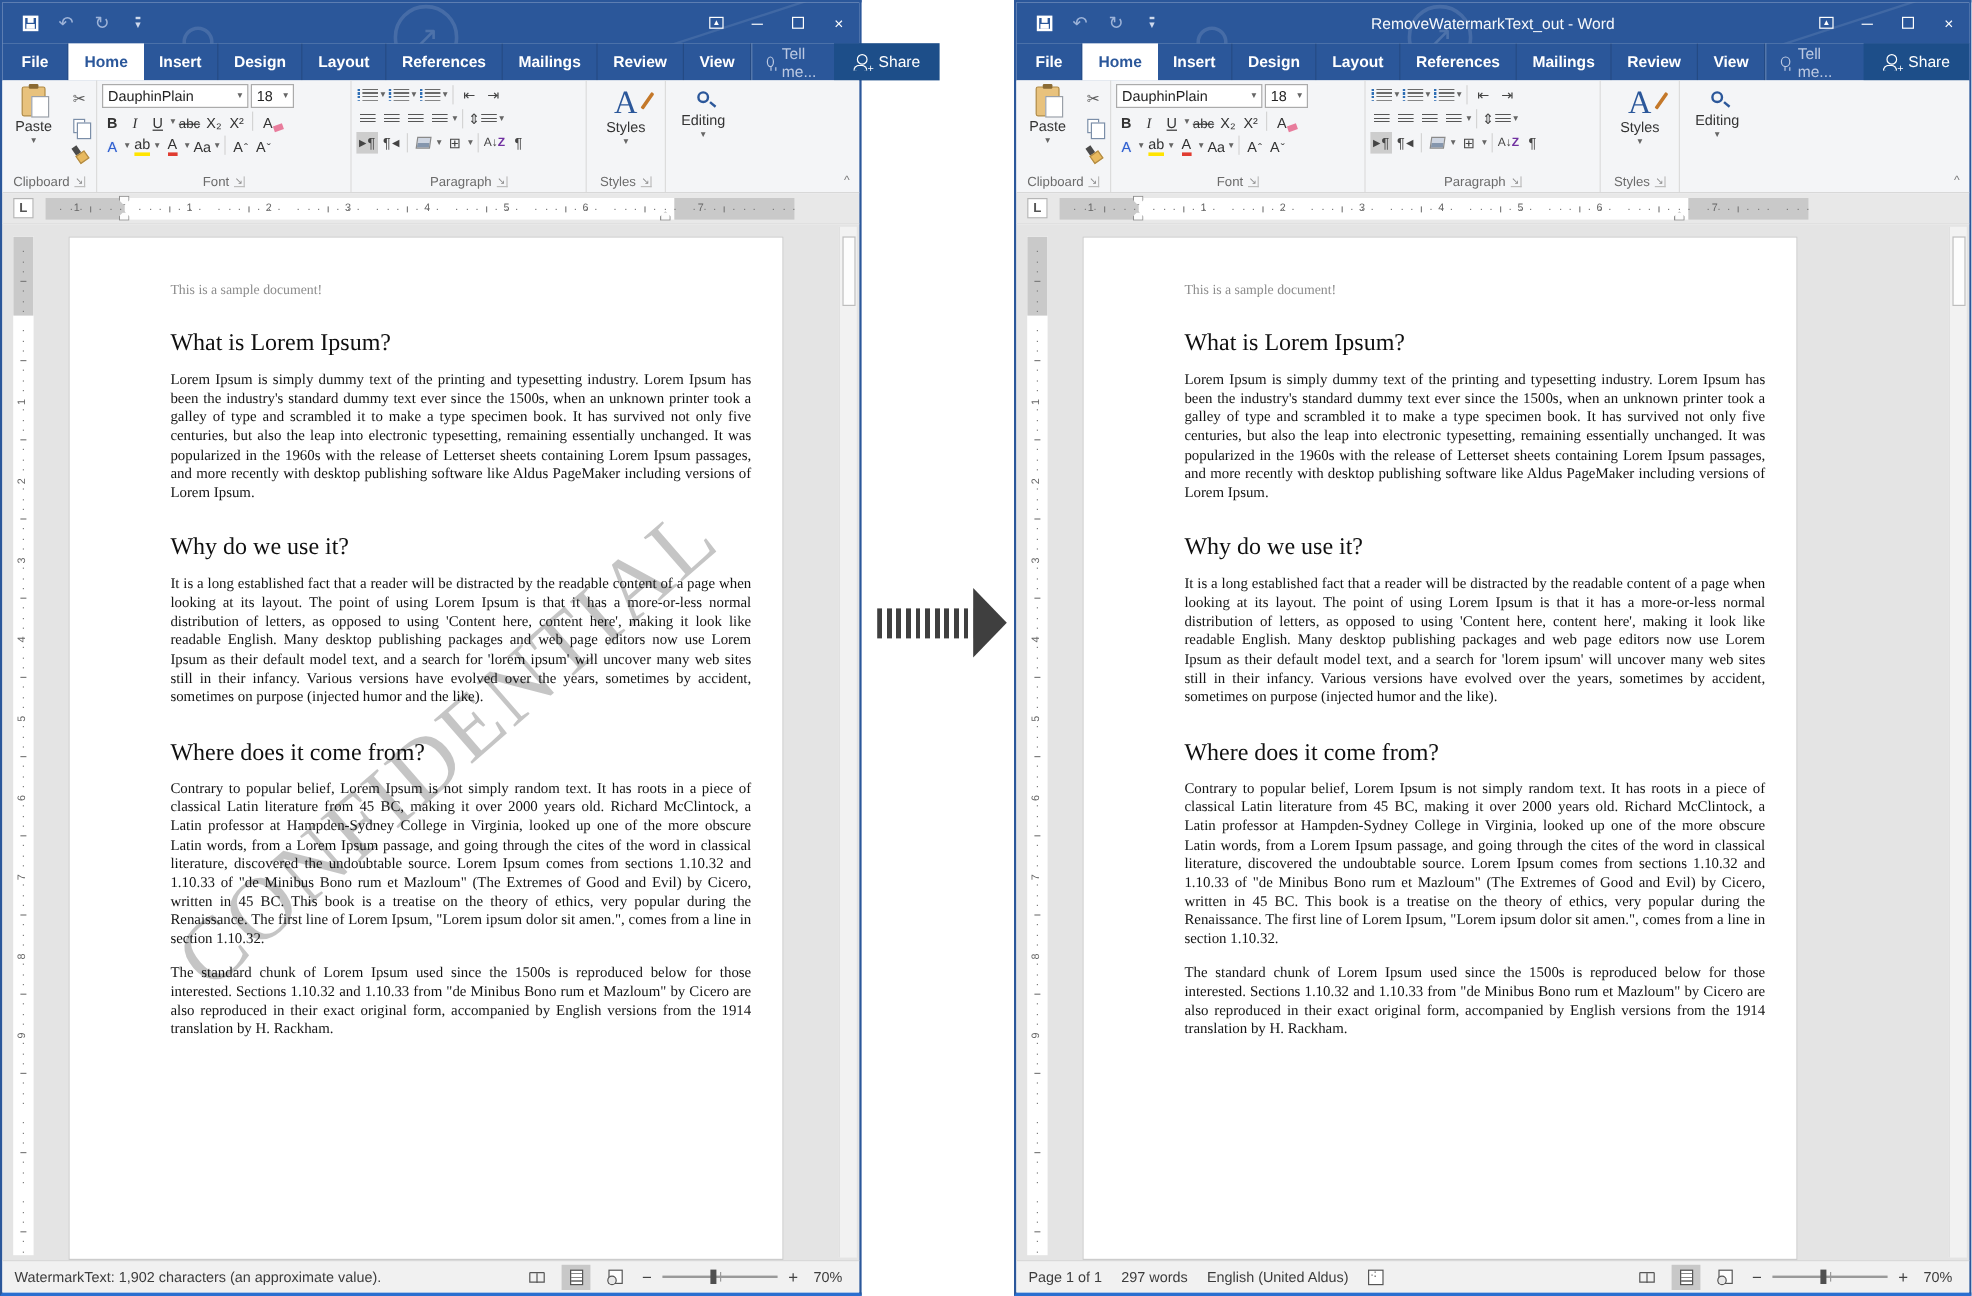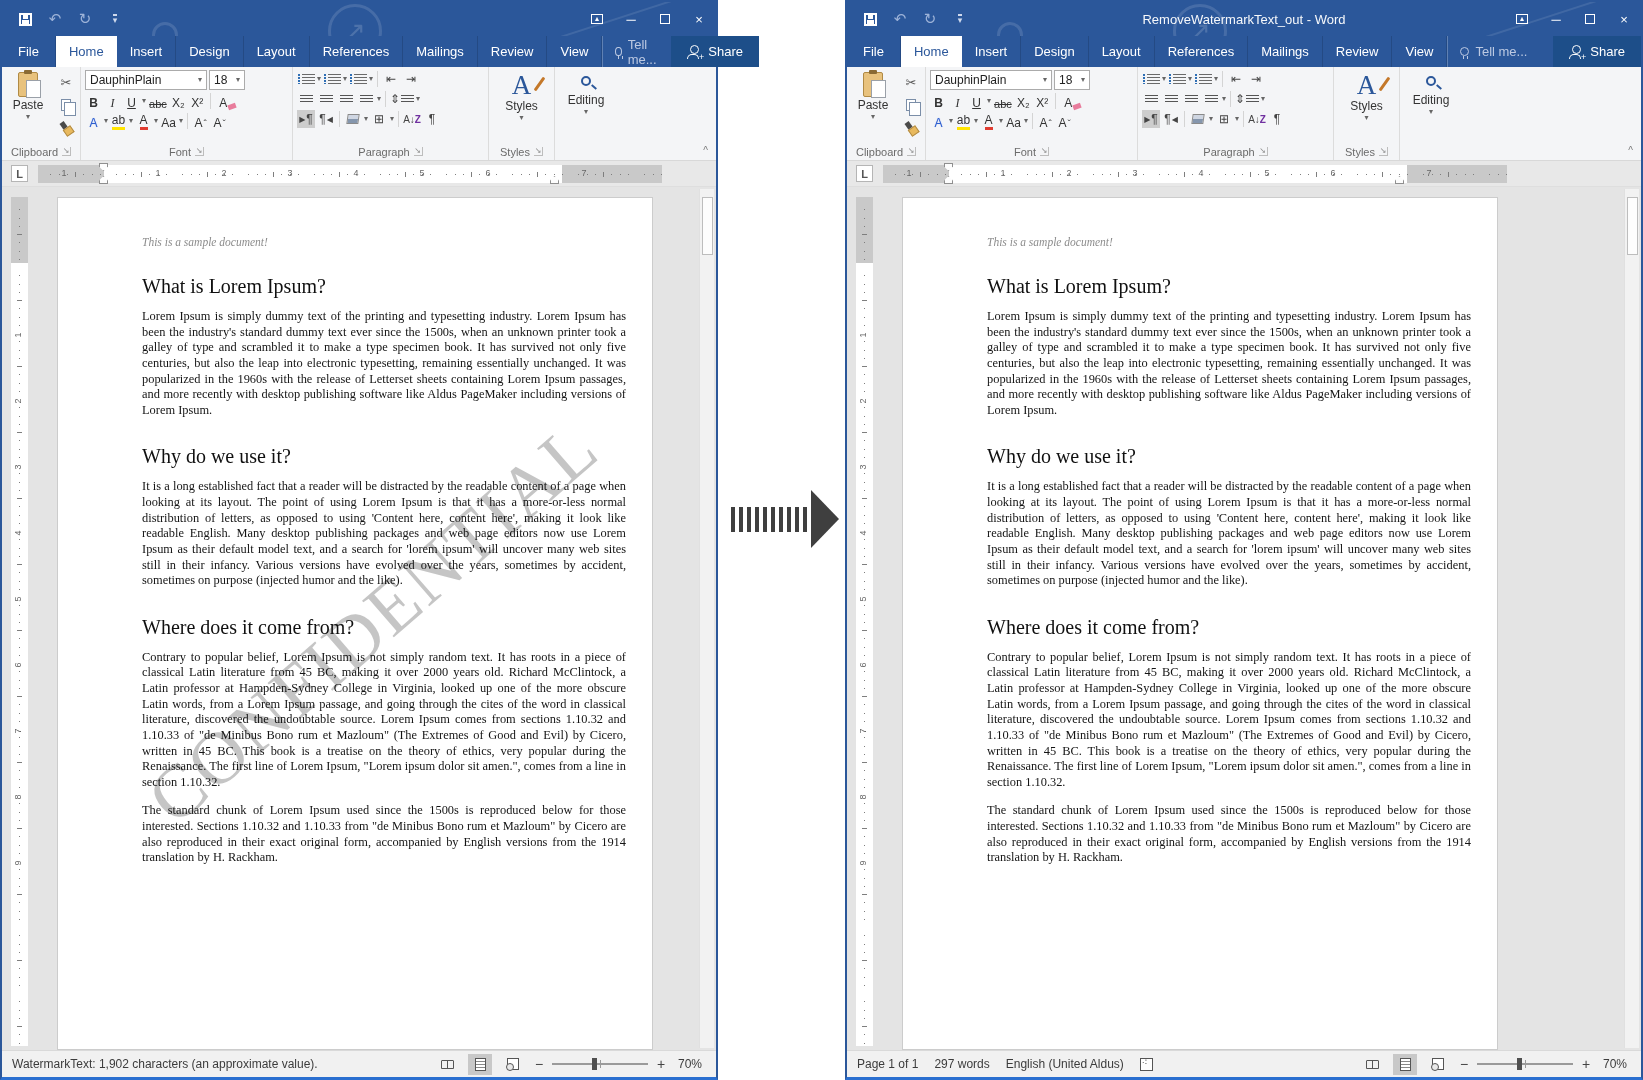--- a/index.html
+++ b/index.html
@@ -26,21 +26,21 @@
   .qat-caret { font-size:9px; color:#cfd9ec; border-top:2px solid #cfd9ec; line-height:8px; }
 
   .title-text { position:absolute; left:0; right:0; text-align:center; font-size:13px; color:rgba(255,255,255,.96); z-index:1; }
   .win-controls { margin-left:auto; display:flex; align-items:center; gap:0; z-index:2; }
   .win-controls .wbtn { width:34px; height:30px; display:flex; align-items:center; justify-content:center; color:#fff; font-size:13px; }
   .ribbonopt-icon { width:12px; height:10px; border:1px solid #fff; display:flex; align-items:center; justify-content:center; font-size:8px; line-height:1; }
   .max-icon { width:10px; height:10px; border:1px solid #fff; }
 
   
   .tabs { height:31px; background:#2b579a; display:flex; align-items:stretch; color:#fff; font-size:13px; flex:0 0 auto; }
-  .tab { display:flex; align-items:center; padding:0 13px; border-right:1px solid rgba(0,0,0,.14); cursor:default; }
+  .tab { display:flex; align-items:center; padding:0 13px; border-right:1px solid rgba(0,0,0,.14); cursor:default;font-weight:bold; }
   .tab.file { padding:0 16px; }
   .tab.active { background:#fff; color:#2b579a; border-right:none; }
   .tellme { display:flex; align-items:center; gap:6px; padding:0 12px; color:#bcc9e2; border-left:1px solid rgba(255,255,255,.25); }
   .bulb-icon { width:9px; height:9px; border:1px solid #bcc9e2; border-radius:50%; position:relative; }
   .bulb-icon::after { content:""; position:absolute; left:2px; bottom:-4px; width:3px; height:3px; border-left:1px solid #bcc9e2; border-right:1px solid #bcc9e2; }
   .share-panel { margin-left:auto; background:#1d4e89; display:flex; align-items:center; gap:7px; padding:0 16px; color:#fff; }
   .person-icon { position:relative; width:14px; height:14px; }
   .person-icon::before { content:""; position:absolute; left:3px; top:0; width:7px; height:7px; border:1.5px solid #fff; border-radius:50%; }
   .person-icon::after { content:"+"; position:absolute; right:-3px; bottom:-3px; font-size:9px; color:#fff; }
   .person-icon i { position:absolute; left:0; bottom:0; width:12px; height:5px; border:1.5px solid #fff; border-bottom:none; border-radius:6px 6px 0 0; }
@@ -123,21 +123,21 @@
 
   
   .docarea { flex:1; background:#e4e4e4; position:relative; overflow:hidden; }
   .vruler { position:absolute; left:9px; top:10px; width:17px; bottom:4px; background:#fff; overflow:hidden; }
   .vruler .seg.margin { position:absolute; left:0; width:17px; background:#c9c9c9; }
   .vruler .dot { position:absolute; width:1px; height:1px; background:#7e7e7e; left:8px; }
   .vruler .tick { position:absolute; width:5px; height:1px; background:#7e7e7e; left:6px; }
   .vruler .num { position:absolute; left:4px; transform:rotate(-90deg); font-size:9px; color:#666; }
   .page { position:absolute; left:55px; top:10px; width:596px; bottom:0; background:#fff; border:1px solid #cccccc; }
   .page-content { position:relative; padding:38px 26px 30px 84px; font-family:"Liberation Serif",serif; color:#141414; }
-  .doc-intro { font-size:11.5px; color:#8c8c8c; margin-bottom:11px;font-style:italic; }
+  .doc-intro { font-size:11.5px; color:#8c8c8c; margin-bottom:11px; }
   .doc-h { font-size:20px; font-weight:400; margin:27px 0 11px; color:#101010; }
   .doc-p { font-size:12.4px; line-height:1.26; text-align:justify; margin-bottom:13px; }
   .watermark { position:absolute; left:53%; top:425px; transform:translate(-50%,-50%) rotate(-41deg); font-family:"Liberation Serif",serif; font-size:74px; letter-spacing:2px; color:rgba(140,140,140,.5); white-space:nowrap; pointer-events:none; }
   .scrollbar { position:absolute; right:2px; top:2px; bottom:2px; width:15px; background:#f2f2f2; border-left:1px solid #e0e0e0; }
   .scroll-thumb { position:absolute; left:2px; top:8px; width:11px; height:58px; background:#fdfdfd; border:1px solid #bdbdbd; }
 
   
   .statusbar { height:27px; background:#f1f1f1; border-top:1px solid #d9d9d9; display:flex; align-items:center; padding:0 10px; font-size:12px; color:#3c3c3c; flex:0 0 auto; gap:16px; }
   .status-item { white-space:nowrap; }
   .status-right { margin-left:auto; display:flex; align-items:center; gap:9px; }

